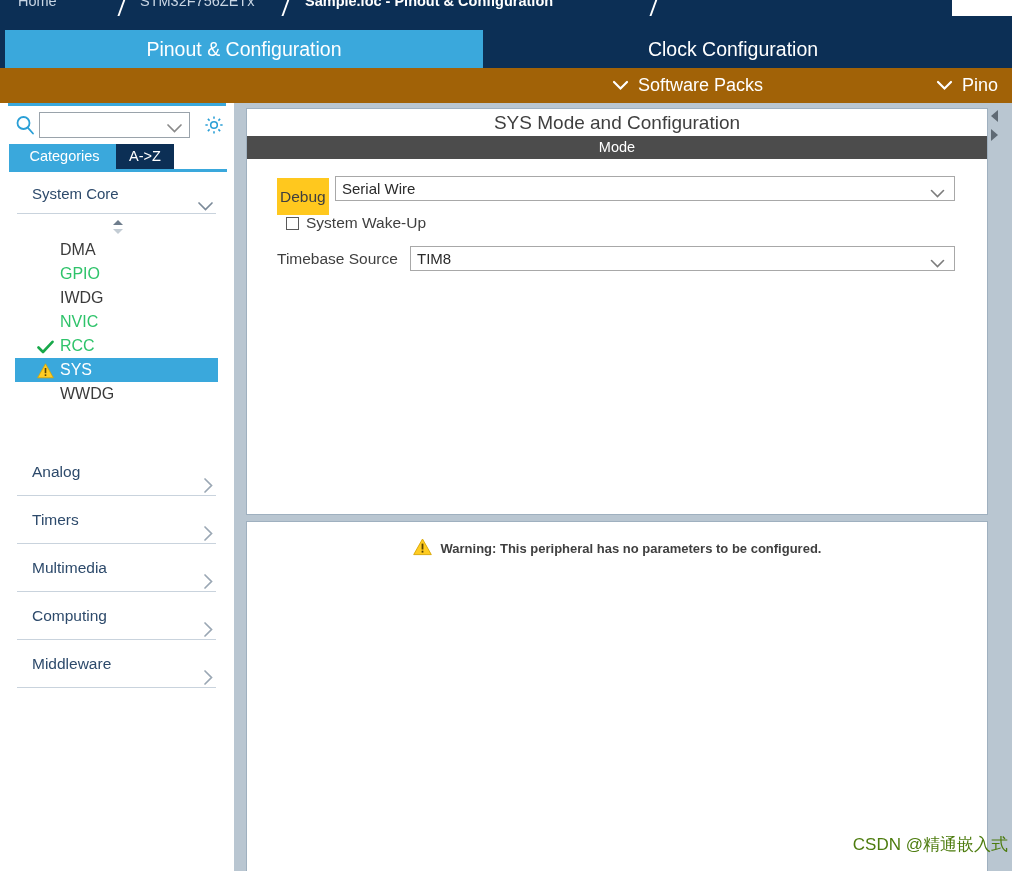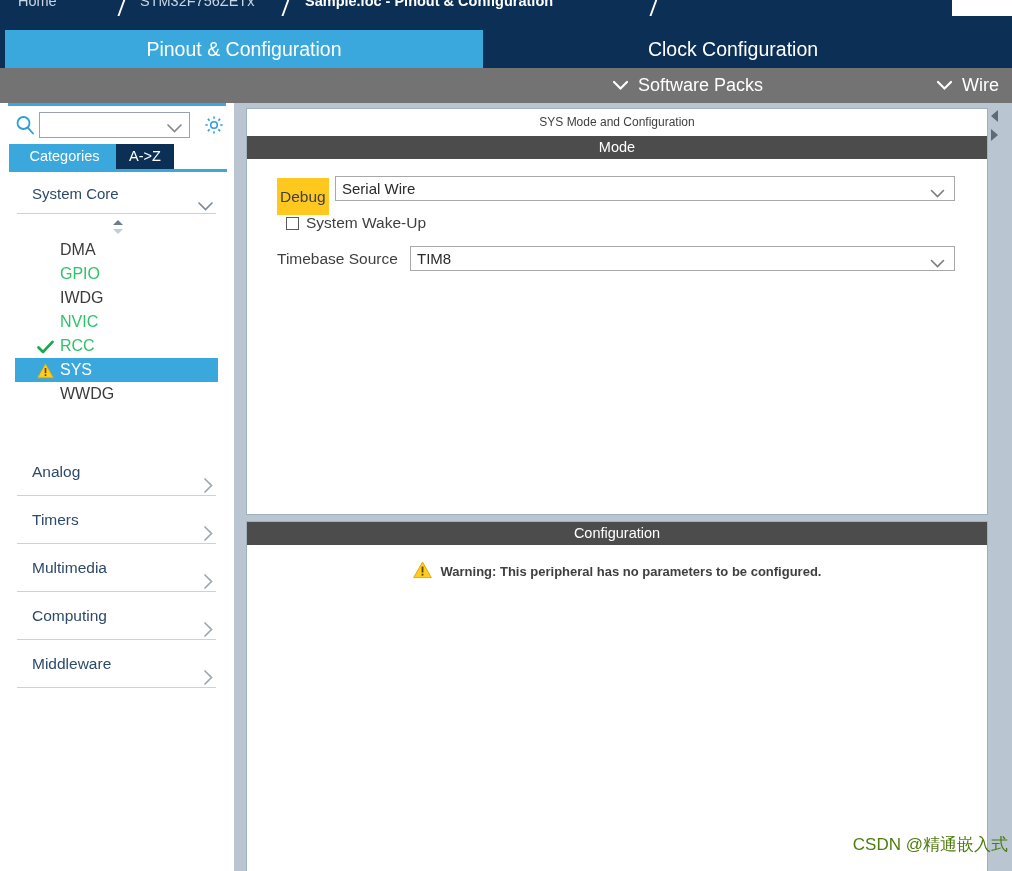--- a/index.html
+++ b/index.html
@@ -72,21 +72,21 @@
   .tab-1 { left: 5px;   width: 478px; }
   .tab-2 { left: 484px; width: 498px; }
   .tab-3 { left: 984px; width: 28px; }
 
   
   .subbar {
     position: absolute;
     left: 0; top: 68px;
     width: 1012px;
     height: 35px;
-    background: #737373;
+    background: #a16207;
   }
   .subitem {
     position: absolute;
     top: 0;
     height: 35px;
     line-height: 35px;
     font-size: 18px;
     color: #ffffff;
     white-space: nowrap;
     display: flex;
@@ -279,21 +279,21 @@
     width: 742px;
     height: 407px;
     background: #ffffff;
     border: 1px solid #9fb0bf;
     box-sizing: border-box;
   }
   .panel-title {
     height: 27px;
     line-height: 27px;
     text-align: center;
-    font-size: 12px;
+    font-size: 19px;
     color: #3f3f3f;
     background: #ffffff;
   }
   .section-bar {
     height: 23px;
     line-height: 23px;
     text-align: center;
     font-size: 14.5px;
     color: #ffffff;
     background: #4c4c4c;
@@ -444,21 +444,21 @@
           </svg>
       </span>
       <span>Software Packs</span>
     </div>
     <div class="subitem sub-pinout">
       <span class="chev">
         <svg width="17" height="11" viewBox="0 0 17 11">
             <path d="M2 2 L8.5 8.5 L15 2" stroke="#ffffff" stroke-width="2.2" fill="none" stroke-linecap="round"></path>
           </svg>
       </span>
-      <span>Wire</span>
+      <span>Pino</span>
     </div>
   </div>
 
   <div class="sidebar">
     <div class="sidebar-topline"></div>
 
     <div class="search-row">
       <span class="search-icon">
         <svg width="20" height="20" viewBox="0 0 20 20">
           <circle cx="8.5" cy="8" r="6" stroke="#2a9fd6" stroke-width="1.8" fill="none"></circle>
@@ -638,21 +638,20 @@
                   <path d="M1.5 1.5 L7.5 7.5 L13.5 1.5" stroke="#7c7c7c" stroke-width="1.6" fill="none" stroke-linecap="round"></path>
                 </svg>
             </span>
           </div>
         </div>
 
       </div>
     </div>
 
     <div class="panel-config">
-      <div class="section-bar">Configuration</div>
       <div class="warn-row">
         <span>
           <svg width="19" height="18" viewBox="0 0 19 18">
             <path d="M9.5 1 L18.3 16.6 L0.7 16.6 Z" fill="#ffcc22" stroke="#d8a500" stroke-width="0.9"></path>
             <rect x="8.6" y="5.6" width="1.8" height="5.9" fill="#5a4400"></rect>
             <rect x="8.6" y="12.7" width="1.8" height="1.9" fill="#5a4400"></rect>
           </svg>
         </span>
         <span>Warning: This peripheral has no parameters to be configured.</span>
       </div>

